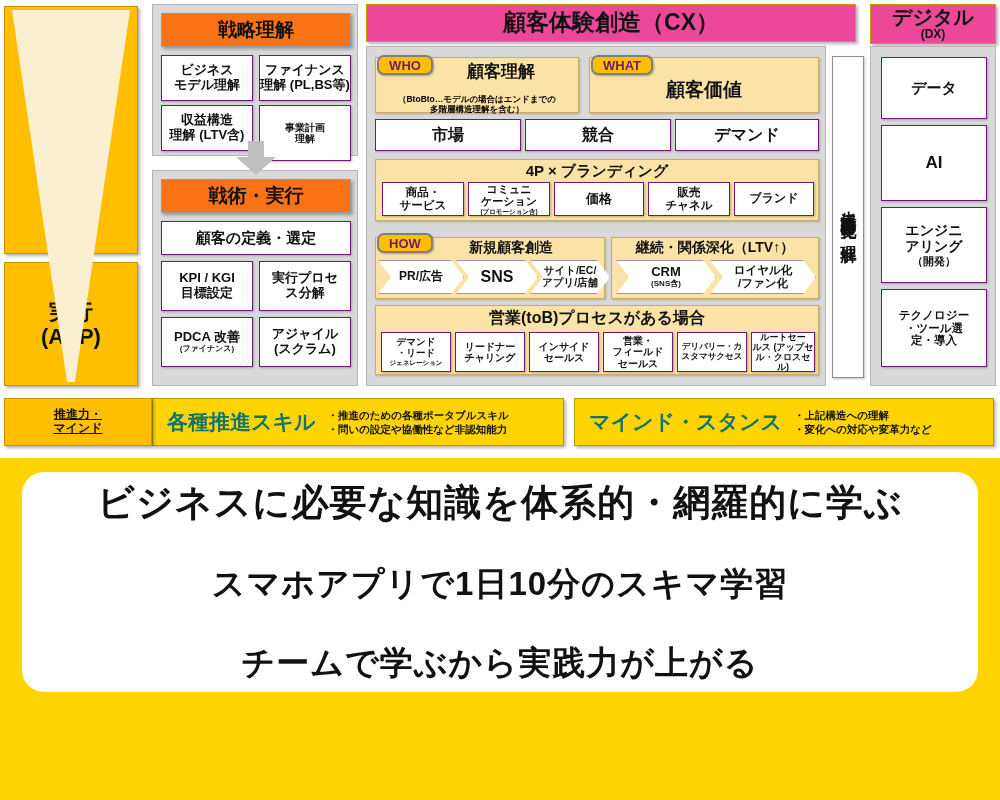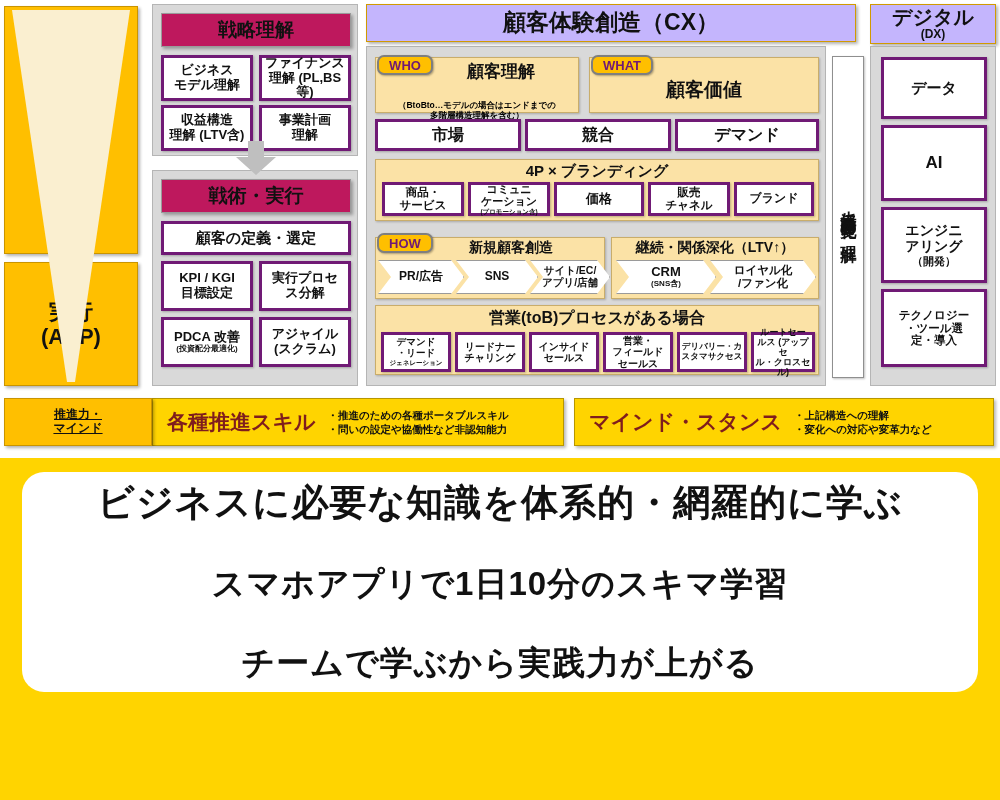--- a/index.html
+++ b/index.html
@@ -38,33 +38,33 @@
 
   
   .panel {
     position: absolute;
     background: #d9d9d9;
     border: 1px solid #b5b5b5;
   }
 
   
   .hdr-solid {
-    background: #c4b5fd; border: 1px solid #d19a00;
+    background: #ec4899; border: 1px solid #d19a00;
     display: flex; align-items: center; justify-content: center;
     font-weight: bold; color: #111; text-align: center; line-height: 1.1;
   }
   .hdr-cream {
-    background: #be185d; border: 1px solid #9a9a9a;
+    background: #f97316; border: 1px solid #9a9a9a;
     display: flex; align-items: center; justify-content: center;
     font-weight: bold; color: #111; text-align: center; line-height: 1.1;
   }
 
   
   .tile {
-    background: #ffffff; border: 3px solid #701a75;
+    background: #ffffff; border: 1px solid #701a75;
     display: flex; flex-direction: column; align-items: center;
     justify-content: center; text-align: center;
     font-weight: bold; color: #111; line-height: 1.12;
     box-shadow: 1px 1px 2px rgba(0,0,0,0.25);
   }
   .tile .sub { font-size: 8px; font-weight: bold; margin-top: 1px; }
 
   
   .group {
     background: #FBE2A6; border: 1px solid #c9ad6b;
@@ -105,21 +105,21 @@
   }
 
   
   .skillbar {
     position: absolute; background: #FFD400;
     border: 1px solid #b79600;
     display: flex; align-items: center;
     box-shadow: 2px 2px 3px rgba(0,0,0,0.28);
   }
   .skill-title {
-    font-weight: bold; font-size: 21px; color: #7f1d1d;
+    font-weight: bold; font-size: 21px; color: #0f766e;
     white-space: nowrap; padding-left: 14px;
   }
   .skill-notes {
     font-size: 10.5px; font-weight: bold; color: #111;
     line-height: 1.35; margin-left: 12px; white-space: nowrap;
   }
 
   
   #promo-band {
     position: absolute; left: 0; top: 458px;
@@ -178,21 +178,21 @@
       <div>モデル理解</div>
     </div>
     <div class="tile" style="position:absolute; left:106px; top:50px; width:92px; height:46px; font-size:13px;">
       <div>ファイナンス</div>
       <div>理解 (PL,BS等)</div>
     </div>
     <div class="tile" style="position:absolute; left:8px; top:100px; width:92px; height:46px; font-size:13px;">
       <div>収益構造</div>
       <div>理解 (LTV含)</div>
     </div>
-    <div class="tile" style="position:absolute; left:106px; top:100px; width:92px; height:46px; font-size:13px;justify-content:center;">
+    <div class="tile" style="position:absolute; left:106px; top:100px; width:92px; height:56px; font-size:10px;justify-content:center;">
       <div>事業計画</div>
       <div>理解</div>
     </div>
   </div>
 
   <svg style="position:absolute; left:236px; top:141px; width:40px; height:34px; z-index:6;" viewBox="0 0 40 34">
     <polygon points="12,0 28,0 28,16 40,16 20,34 0,16 12,16" fill="#BFBFBF"></polygon>
   </svg>
 
   <div class="panel" style="left:152px; top:170px; width:206px; height:216px;">
@@ -203,35 +203,35 @@
     <div class="tile" style="position:absolute; left:8px; top:90px; width:92px; height:50px; font-size:13px;">
       <div>KPI / KGI</div>
       <div>目標設定</div>
     </div>
     <div class="tile" style="position:absolute; left:106px; top:90px; width:92px; height:50px; font-size:13px;">
       <div>実行プロセ</div>
       <div>ス分解</div>
     </div>
     <div class="tile" style="position:absolute; left:8px; top:146px; width:92px; height:50px; font-size:13px;">
       <div>PDCA 改善</div>
-      <div class="sub">(投資配分最適化)</div>
+      <div class="sub">(ファイナンス)</div>
     </div>
     <div class="tile" style="position:absolute; left:106px; top:146px; width:92px; height:50px; font-size:13px;">
       <div>アジャイル</div>
       <div>(スクラム)</div>
     </div>
   </div>
 
   <div class="hdr-solid shadow" style="position:absolute; left:366px; top:4px; width:490px; height:38px; font-size:23px; z-index:2;">顧客体験創造（CX）</div>
 
   <div class="panel" style="left:366px; top:46px; width:460px; height:340px;">
 
     <div class="group" style="position:absolute; left:8px; top:10px; width:204px; height:56px;">
       <div class="group-title" style="margin-top:5px; font-size:17px; padding-left:48px;">顧客理解</div>
-      <div style="text-align:center; font-size:8.5px; font-weight:bold; line-height:1.25; margin-top:18px;">
+      <div style="text-align:center; font-size:8.5px; font-weight:bold; line-height:1.25; margin-top:12px;">
         <div>（BtoBto…モデルの場合はエンドまでの</div>
         <div>多階層構造理解を含む）</div>
       </div>
     </div>
     <div class="pill" style="left:10px; top:8px; width:56px; height:20px;">WHO</div>
 
     <div class="group" style="position:absolute; left:222px; top:10px; width:230px; height:56px;">
       <div class="group-title" style="margin-top:22px; font-size:19px;">顧客価値</div>
     </div>
     <div class="pill" style="left:224px; top:8px; width:62px; height:20px;">WHAT</div>
@@ -263,21 +263,21 @@
       </div>
     </div>
 
     <div class="pill" style="left:10px; top:186px; width:56px; height:20px;">HOW</div>
 
     <div class="group" style="position:absolute; left:8px; top:190px; width:230px; height:62px;">
       <div class="group-title" style="margin-top:2px; font-size:14px; padding-left:42px;">新規顧客創造</div>
       <div class="chev" style="left:2px; top:22px; width:86px; height:34px; font-size:12px;">
         <div>PR/広告</div>
       </div>
-      <div class="chev" style="left:80px; top:22px; width:82px; height:34px; font-size:12px;">
+      <div class="chev" style="left:80px; top:22px; width:82px; height:34px; font-size:16px;">
         <div>SNS</div>
       </div>
       <div class="chev" style="left:154px; top:22px; width:80px; height:34px; font-size:10.5px;">
         <div>サイト/EC/</div>
         <div>アプリ/店舗</div>
       </div>
     </div>
 
     <div class="group" style="position:absolute; left:244px; top:190px; width:208px; height:62px;">
       <div class="group-title" style="margin-top:2px; font-size:14px;">継続・関係深化（LTV↑）</div>

